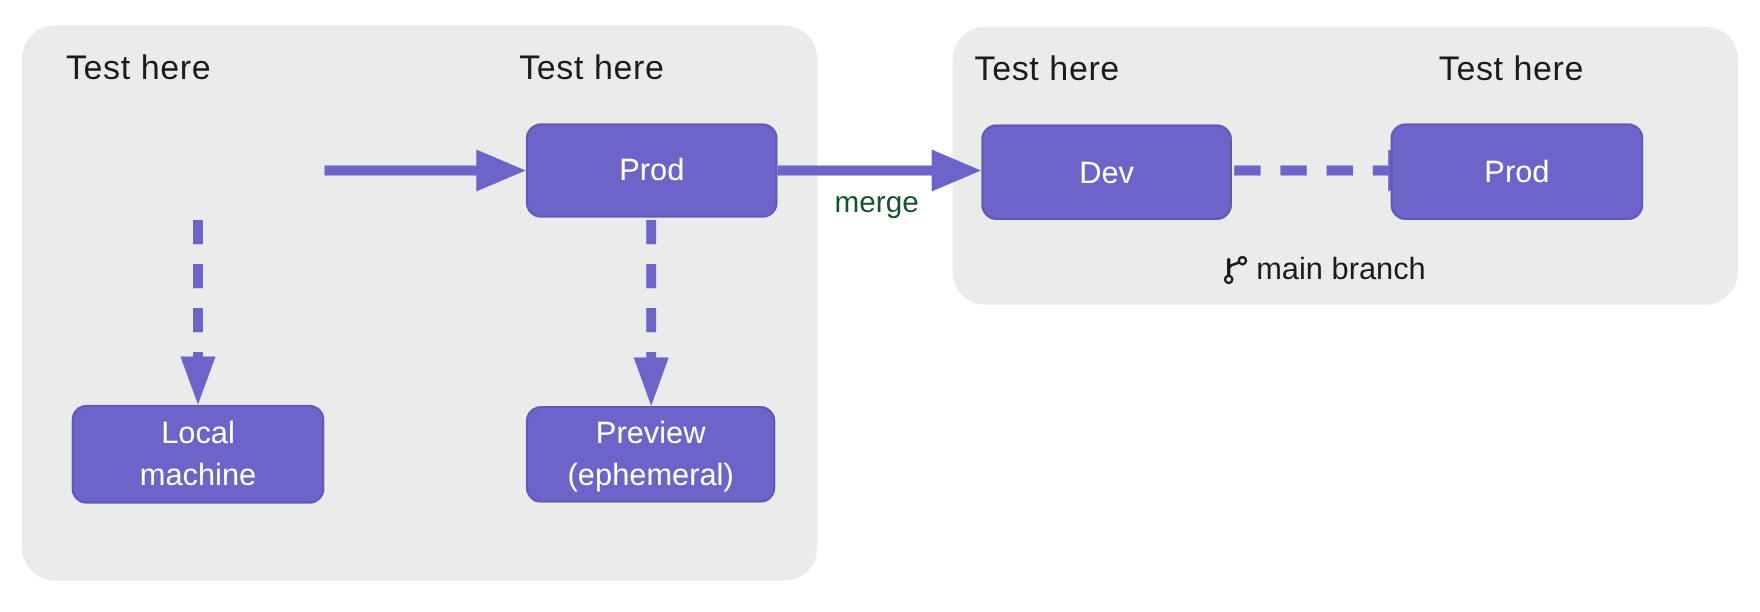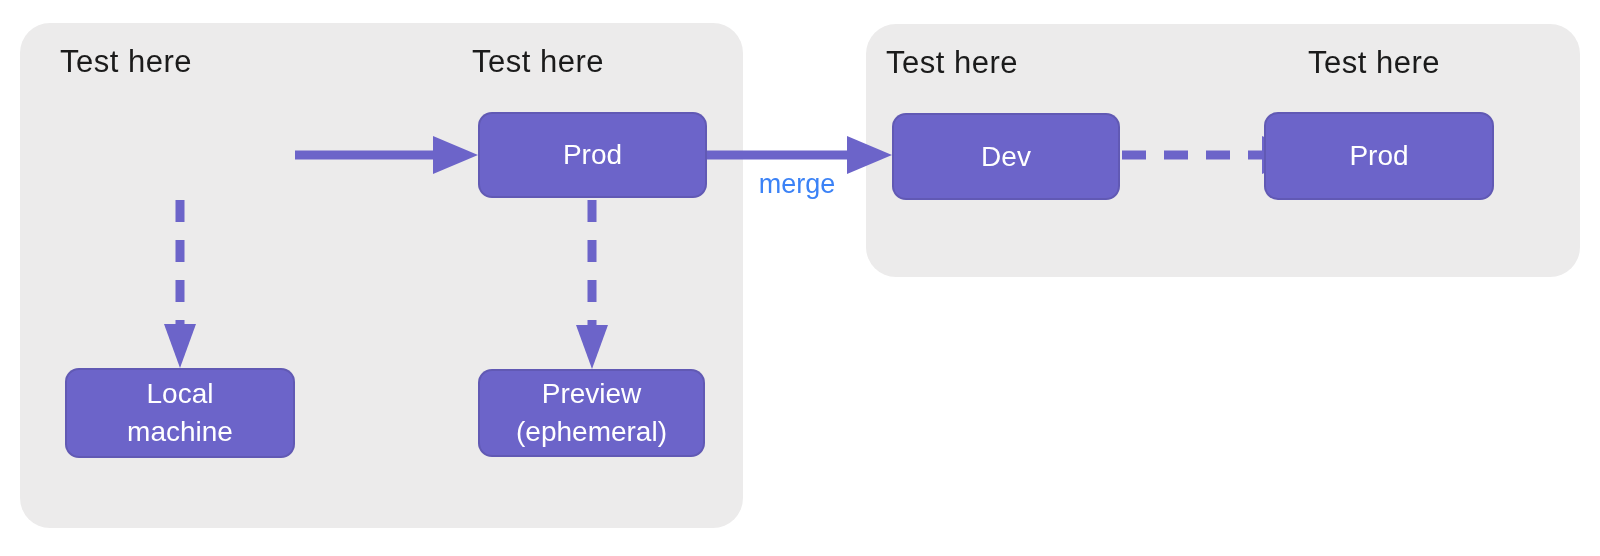--- a/index.html
+++ b/index.html
@@ -65,21 +65,21 @@
     pointer-events: none;
   }
 
   .merge-label {
     position: absolute;
     left: 737px;
     top: 169px;
     width: 120px;
     text-align: center;
     font-size: 27px;
-    color: #3b82f6;
+    color: #14532d;
   }
 
   .branch-caption {
     position: absolute;
     display: flex;
     align-items: center;
     gap: 7px;
     font-size: 28px;
     color: #1B1B1B;
     white-space: nowrap;
@@ -145,14 +145,23 @@
     <span></span>
   </div>
   <div class="node node-prod">
     <span>Prod</span>
     <span></span>
   </div>
 
   <div class="merge-label">merge</div>
 
 
+  <div class="branch-caption caption-main">
+    <svg width="23" height="28" viewBox="0 0 23 28">
+      <circle cx="5" cy="23" r="3.2" fill="none" stroke="#1B1B1B" stroke-width="2.2"></circle>
+      <circle cx="17.5" cy="6" r="3.2" fill="none" stroke="#1B1B1B" stroke-width="2.2"></circle>
+      <path d="M5 19.5 V5" fill="none" stroke="#1B1B1B" stroke-width="3" stroke-linecap="round"></path>
+      <path d="M5 14 C5 9.5 10 10 14.3 7.6" fill="none" stroke="#1B1B1B" stroke-width="2.4"></path>
+    </svg>
+    <span>main branch</span>
+  </div>
 
 </div>
 
 </body></html>

